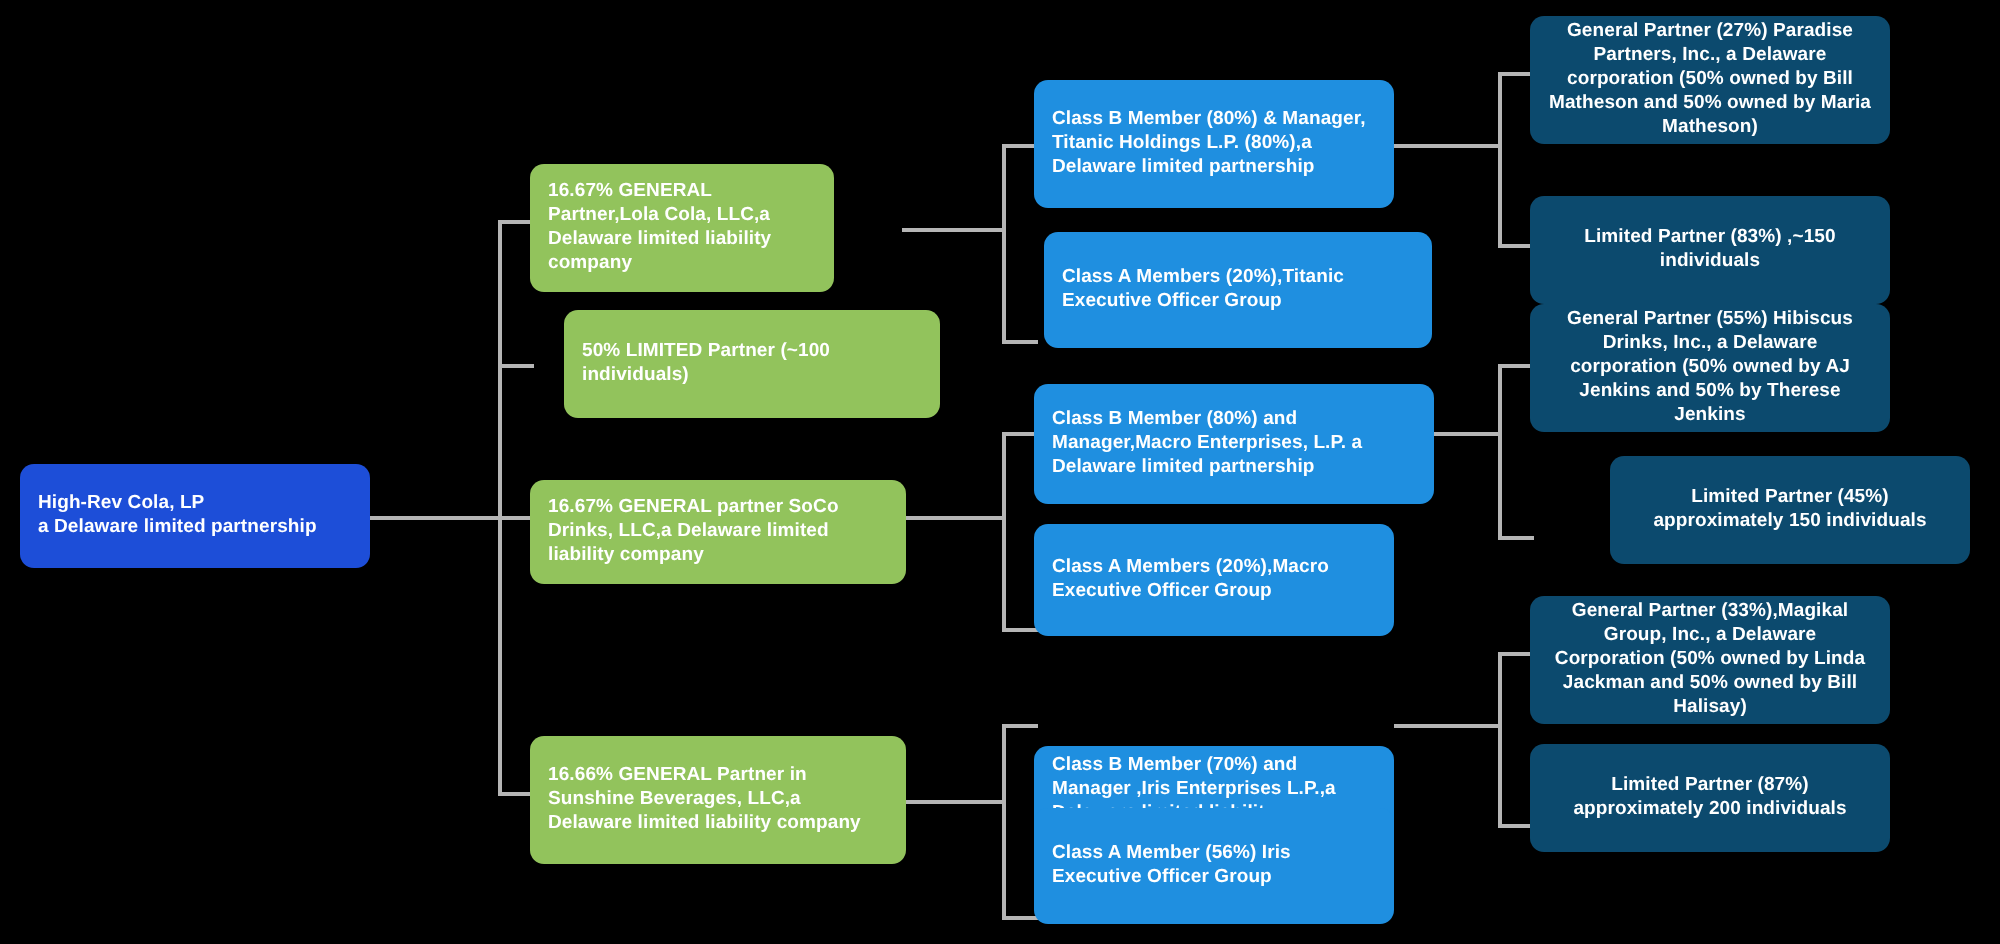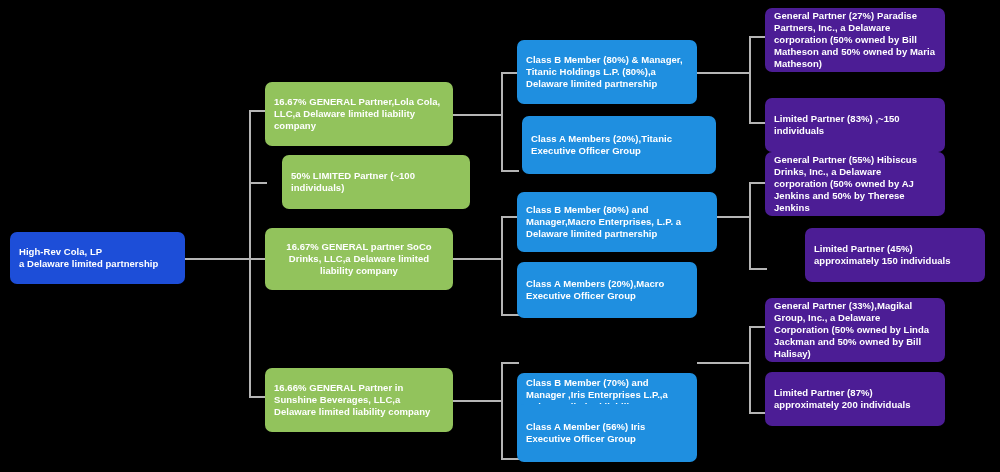--- a/index.html
+++ b/index.html
@@ -43,21 +43,21 @@
     overflow: hidden;
   }
   .node .txt {
     display: block;
     width: 100%;
     white-space: pre-line;
   }
   .node.root  { background: #1d4ed8; }
   .node.green { background: #92c35c; }
   .node.blue  { background: #1f8fe0; }
-  .node.pink  { background: #4c1d95; }
+  .node.pink  { background: #0c4a6e; text-align: center; }
 </style>
 </head>
 <body>
 
 <div id="canvas">
 
   <div class="conn h" style="left:183px; top:258px; width:68px;"></div>
   <div class="conn v" style="left:249px; top:110px; height:286px;"></div>
   <div class="conn h" style="left:249px; top:110px; width:18px;"></div>
   <div class="conn h" style="left:249px; top:182px; width:18px;"></div>
@@ -92,29 +92,29 @@
   <div class="conn h" style="left:697px; top:362px; width:54px;"></div>
   <div class="conn v" style="left:749px; top:326px; height:88px;"></div>
   <div class="conn h" style="left:749px; top:326px; width:18px;"></div>
   <div class="conn h" style="left:749px; top:412px; width:18px;"></div>
 
   <div class="node root" style="left:10px; top:232px; width:175px; height:52px;">
     <span class="txt">High-Rev Cola, LP
 a Delaware limited partnership</span>
   </div>
 
-  <div class="node green" style="left:265px; top:82px; width:188px; height:64px;">
+  <div class="node green" style="left:265px; top:82px; width:152px; height:64px;">
     <span class="txt">16.67% GENERAL Partner,Lola Cola, LLC,a Delaware limited liability company</span>
   </div>
 
   <div class="node green" style="left:265px; top:155px; width:188px; height:54px;margin-left:17px;">
     <span class="txt">50% LIMITED Partner (~100 individuals)</span>
   </div>
 
-  <div class="node green" style="left:265px; top:228px; width:188px; height:62px;text-align:center;">
+  <div class="node green" style="left:265px; top:240px; width:188px; height:52px;">
     <span class="txt">16.67% GENERAL partner SoCo Drinks, LLC,a Delaware limited liability company</span>
   </div>
 
   <div class="node green" style="left:265px; top:368px; width:188px; height:64px;">
     <span class="txt">16.66% GENERAL Partner in Sunshine Beverages, LLC,a Delaware limited liability company</span>
   </div>
 
   <div class="node blue" style="left:517px; top:40px; width:180px; height:64px;">
     <span class="txt">Class B Member (80%) &amp; Manager, Titanic Holdings L.P. (80%),a Delaware limited partnership</span>
   </div>

